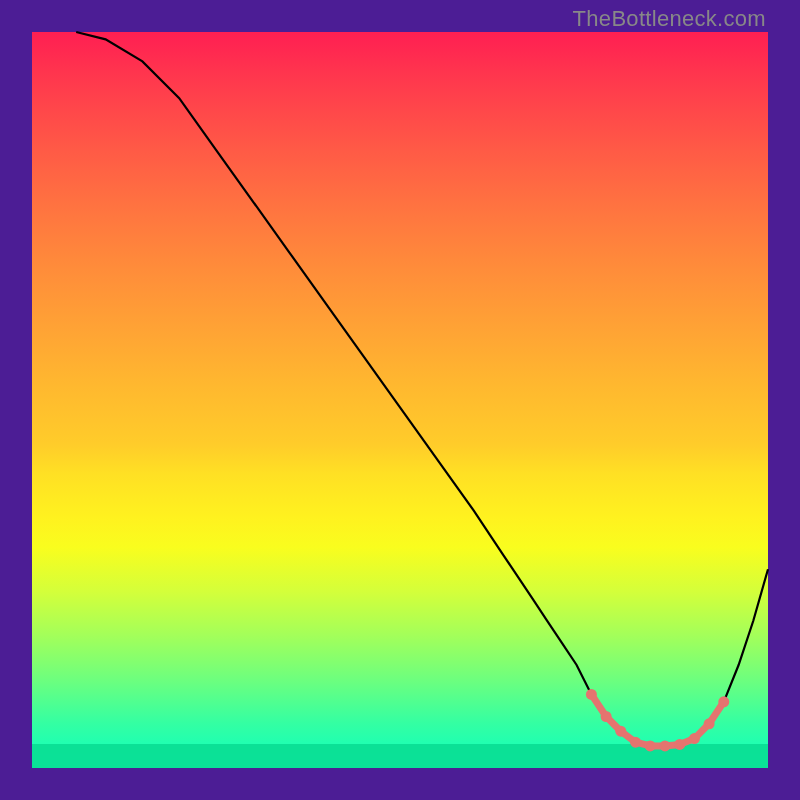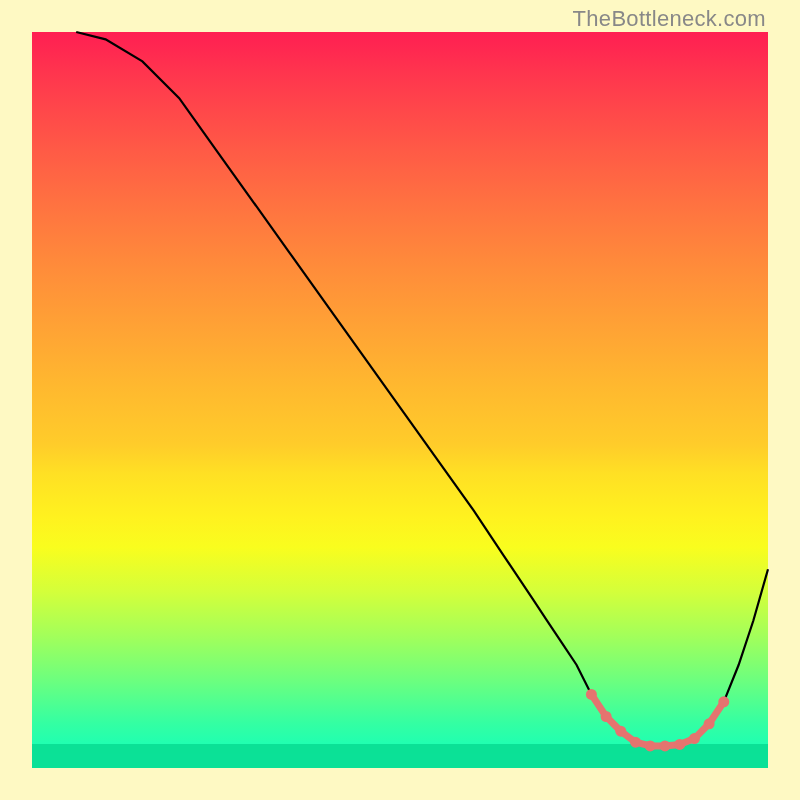--- a/index.html
+++ b/index.html
@@ -1,17 +1,17 @@
 <!DOCTYPE html>
 <html><head>
 <meta charset="utf-8">
 <style>
   * { margin: 0; padding: 0; box-sizing: border-box; }
   body { width: 800px; height: 800px; background: #000; position: relative; overflow: hidden; }
-  .frame { position: absolute; top: 0; left: 0; width: 800px; height: 800px; background: #fef9c3; }
+  .frame { position: absolute; top: 0; left: 0; width: 800px; height: 800px; background: #4c1d95; }
   .plot-area { position: absolute; top: 32px; left: 32px; width: 736px; height: 736px; }
   .gradient-bg { position: absolute; top: 0; left: 0; width: 100%; height: 100%;
     background: linear-gradient(to bottom,
       #ff1f52 0%,
       #ff3e4c 8%,
       #ff5a46 16%,
       #ff7440 24%,
       #ff8c3a 32%,
       #ffa235 40%,
       #ffb82f 48%,

